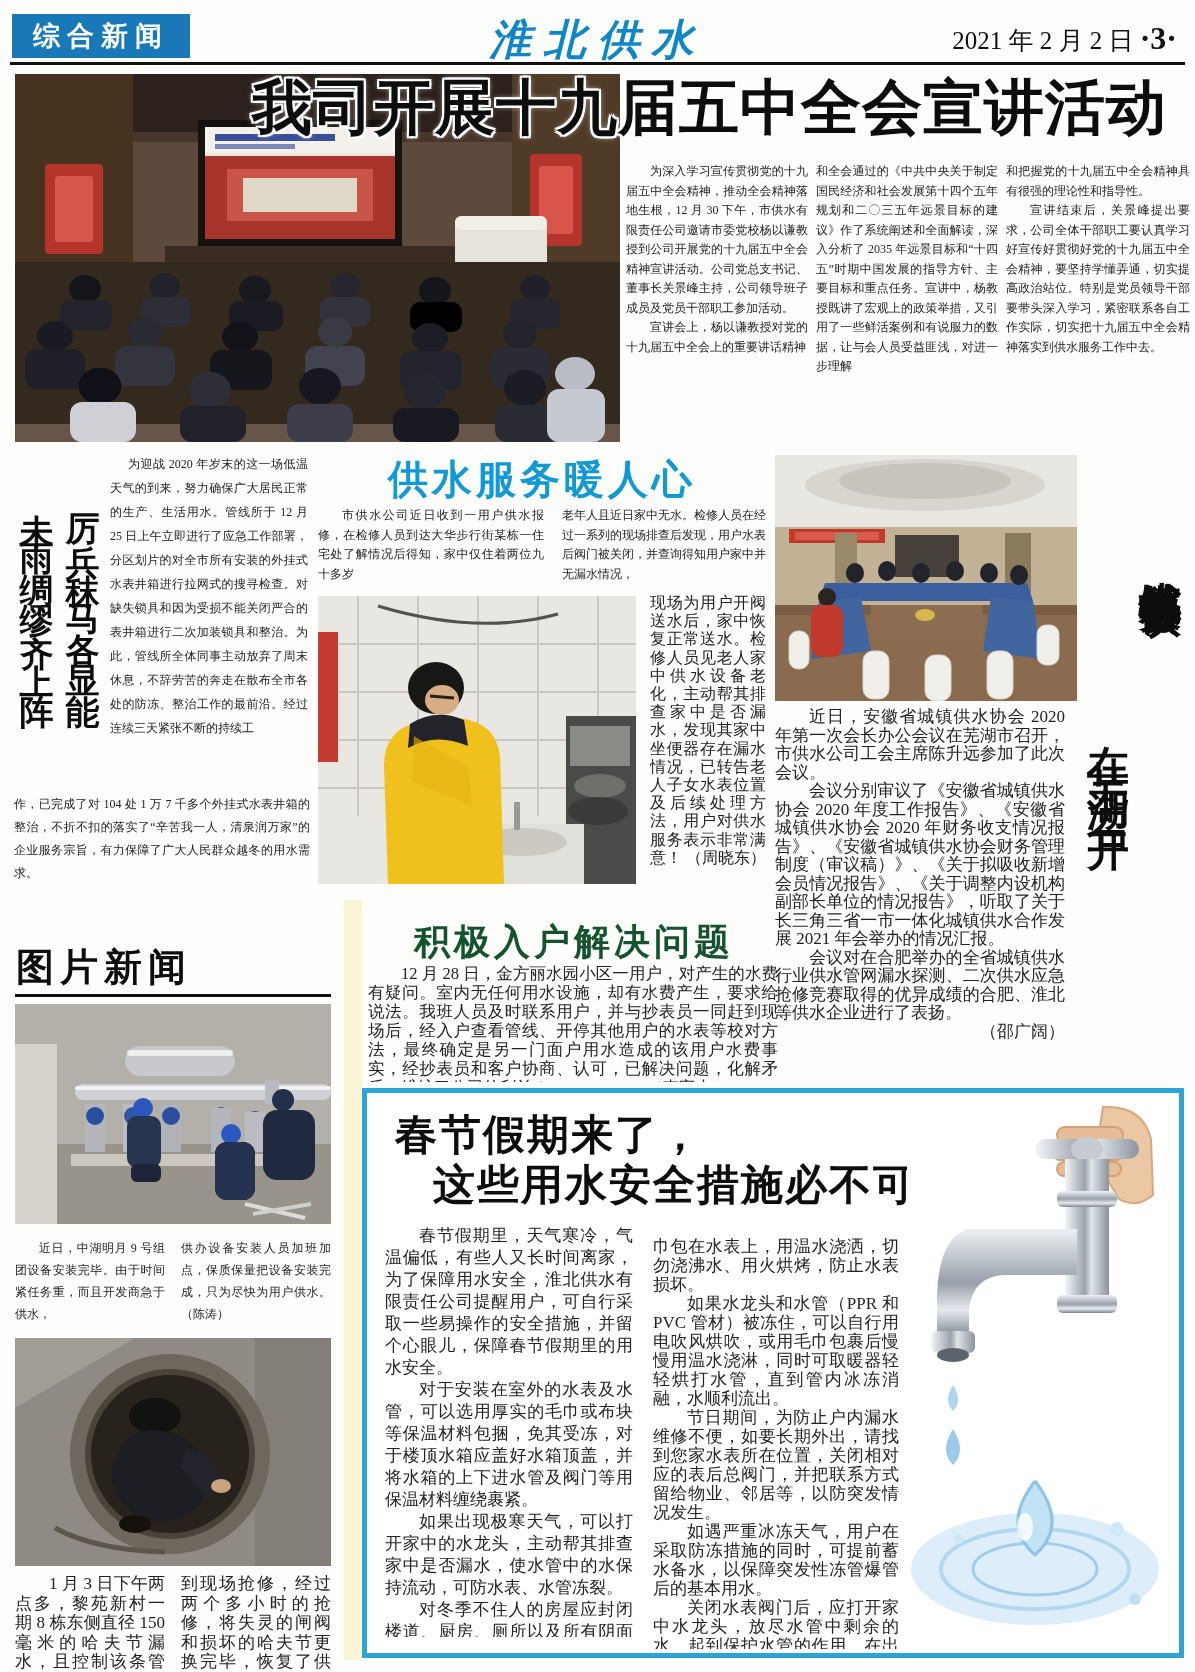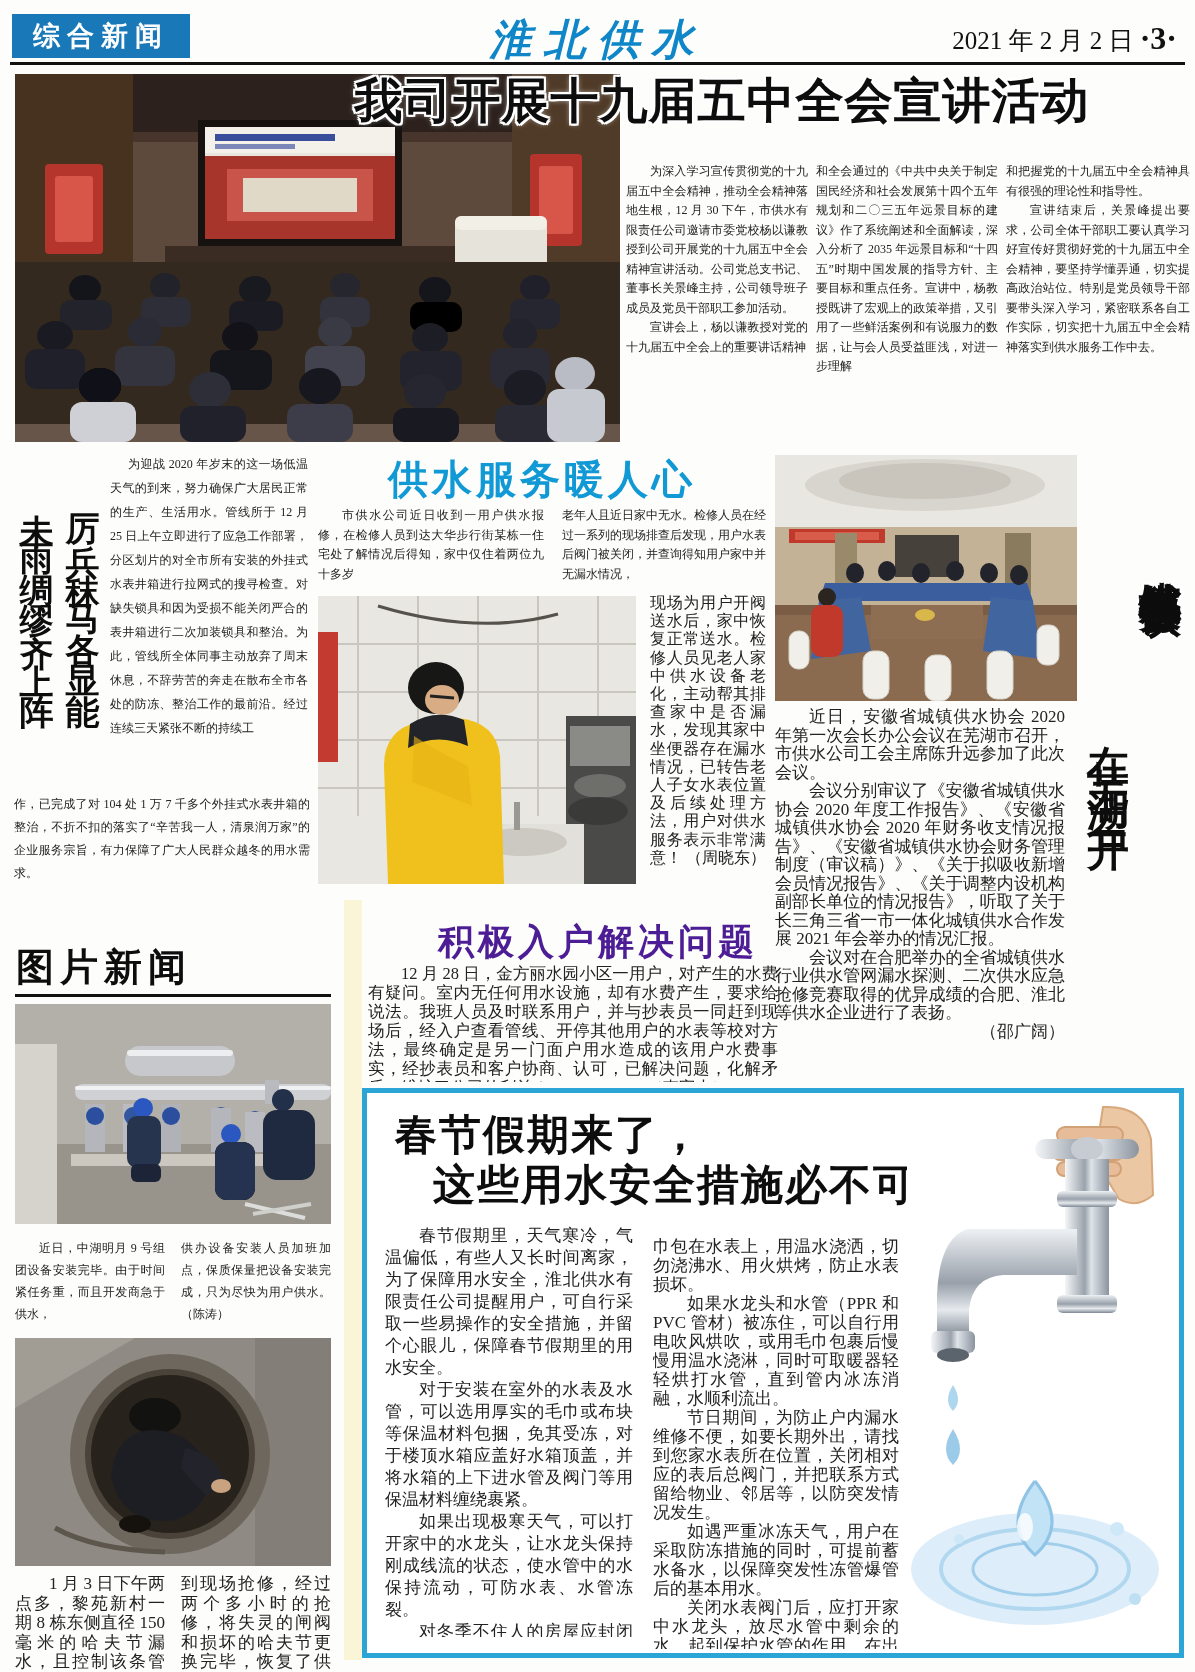--- a/index.html
+++ b/index.html
@@ -99,22 +99,22 @@
         <rect x="165" y="332" width="66" height="36" rx="12" fill="#21212b"></rect>
         <rect x="272" y="330" width="66" height="38" rx="12" fill="#3d3d49"></rect>
         <rect x="378" y="334" width="66" height="34" rx="12" fill="#191921"></rect>
         <rect x="480" y="331" width="66" height="37" rx="12" fill="#2a2a34"></rect>
         <ellipse cx="560" cy="300" rx="20" ry="17" fill="#b9bcc4"></ellipse>
         <rect x="532" y="315" width="58" height="53" rx="12" fill="#c6c9cf"></rect>
       </g>
     </svg>
   </div>
 
-  <div class="abs hei halo" style="left:252px;top:76px;width:940px;font-size:48px;font-weight:900;color:#0d0d0d;
-              line-height:1.05;letter-spacing:1px;white-space:nowrap;z-index:5;text-align:center;">我司开展十九届五中全会宣讲活动</div>
+  <div class="abs hei halo" style="left:252px;top:76px;width:940px;font-size:60px;font-weight:900;color:#0d0d0d;
+              line-height:1.05;letter-spacing:1px;white-space:nowrap;z-index:5;">我司开展十九届五中全会宣讲活动</div>
 
   <div class="abs body-text" style="left:626px;top:162px;width:182px;height:288px;">
     <p class="indent">为深入学习宣传贯彻党的十九届五中全会精神，推动全会精神落地生根，12 月 30 下午，市供水有限责任公司邀请市委党校杨以谦教授到公司开展党的十九届五中全会精神宣讲活动。公司党总支书记、董事长关景峰主持，公司领导班子成员及党员干部职工参加活动。</p>
     <p class="indent">宣讲会上，杨以谦教授对党的十九届五中全会上的重要讲话精神</p>
   </div>
   <div class="abs body-text" style="left:816px;top:162px;width:182px;height:288px;">
     <p>和全会通过的《中共中央关于制定国民经济和社会发展第十四个五年规划和二〇三五年远景目标的建议》作了系统阐述和全面解读，深入分析了 2035 年远景目标和“十四五”时期中国发展的指导方针、主要目标和重点任务。宣讲中，杨教授既讲了宏观上的政策举措，又引用了一些鲜活案例和有说服力的数据，让与会人员受益匪浅，对进一步理解</p>
   </div>
   <div class="abs body-text" style="left:1006px;top:162px;width:184px;height:288px;">
     <p>和把握党的十九届五中全会精神具有很强的理论性和指导性。</p>
@@ -323,36 +323,36 @@
     <div style="position:absolute;left:166px;top:0;width:150px;height:96px;overflow:hidden;">
       <p>
         <span>到现场抢修，经过两个多小时的抢修，将失灵的闸阀和损坏的哈夫节更换完毕，恢复了供水。</span>
         
       </p>
     </div>
   </div>
 
   <div class="abs" style="left:344px;top:900px;width:18px;height:760px;background:#f9f5d6;"></div>
 
-  <div class="abs hei sec-title" style="left:388px;top:918px;width:420px;font-size:36px;color:#4c1d95;">积极入户解决问题</div>
+  <div class="abs hei sec-title" style="left:364px;top:918px;width:420px;font-size:36px;color:#14532d;">积极入户解决问题</div>
   <div class="abs body-text" style="left:368px;top:964px;width:410px;height:118px;font-size:16.5px;line-height:19px;">
     <p class="indent">
       <span>12 月 28 日，金方丽水园小区一用户，对产生的水费有疑问。室内无任何用水设施，却有水费产生，要求给说法。我班人员及时联系用户，并与抄表员一同赶到现场后，经入户查看管线、开停其他用户的水表等校对方法，最终确定是另一门面户用水造成的该用户水费事实，经抄表员和客户协商、认可，已解决问题，化解矛盾，维护了公司的利益！</span>
       <span class="byline-fl" style="margin-right:3em;">（李宝山）</span>
     </p>
   </div>
 
   <div class="abs" style="left:362px;top:1088px;width:812px;height:560px;border:5px solid #2aa5d6;background:#fff;">
     <div class="abs hei" style="left:28px;top:14px;font-size:42px;font-weight:900;color:#0d0d0d;letter-spacing:2px;">春节假期来了，</div>
     <div class="abs hei" style="left:66px;top:64px;font-size:42px;font-weight:900;color:#0d0d0d;letter-spacing:2px;">这些用水安全措施必不可少</div>
 
     <div class="abs body-text" style="left:18px;top:132px;width:248px;height:412px;font-size:17px;line-height:22px;">
       <p class="indent">春节假期里，天气寒冷，气温偏低，有些人又长时间离家，为了保障用水安全，淮北供水有限责任公司提醒用户，可自行采取一些易操作的安全措施，并留个心眼儿，保障春节假期里的用水安全。</p>
       <p class="indent">对于安装在室外的水表及水管，可以选用厚实的毛巾或布块等保温材料包捆，免其受冻，对于楼顶水箱应盖好水箱顶盖，并将水箱的上下进水管及阀门等用保温材料缠绕裹紧。</p>
-      <p class="indent">如果出现极寒天气，可以打开家中的水龙头，让水龙头保持刚成线流的状态，使水管中的水保持流动，可防水表、水管冻裂。</p>
+      <p class="indent">如果出现极寒天气，可以打开家中的水龙头，主动帮其排查家中是否漏水，使水管中的水保持流动，可防水表、水管冻裂。</p>
       <p class="indent">对冬季不住人的房屋应封闭楼道、厨房、厕所以及所有阴面房间的窗户，保证室内的温度在零摄氏度以上，同时关闭室内水表阀门，打开水龙头，放尽水管中剩水。</p>
 
     </div>
     <div class="abs body-text" style="left:286px;top:144px;width:246px;height:412px;font-size:17px;line-height:19px;">
       <p>巾包在水表上，用温水浇洒，切勿浇沸水、用火烘烤，防止水表损坏。</p>
       <p class="indent">如果水龙头和水管（PPR 和 PVC 管材）被冻住，可以自行用电吹风烘吹，或用毛巾包裹后慢慢用温水浇淋，同时可取暖器轻轻烘打水管，直到管内冰冻消融，水顺利流出。</p>
       <p class="indent">节日期间，为防止户内漏水维修不便，如要长期外出，请找到您家水表所在位置，关闭相对应的表后总阀门，并把联系方式留给物业、邻居等，以防突发情况发生。</p>
       <p class="indent">如遇严重冰冻天气，用户在采取防冻措施的同时，可提前蓄水备水，以保障突发性冻管爆管后的基本用水。</p>
       <p class="indent">关闭水表阀门后，应打开家中水龙头，放尽水管中剩余的水，起到保护水管的作用。在出门前请务必检查家中所有水龙头为关闭状态，并且关闭电源，紧闭门窗，确保家中安全。</p>
     </div>

